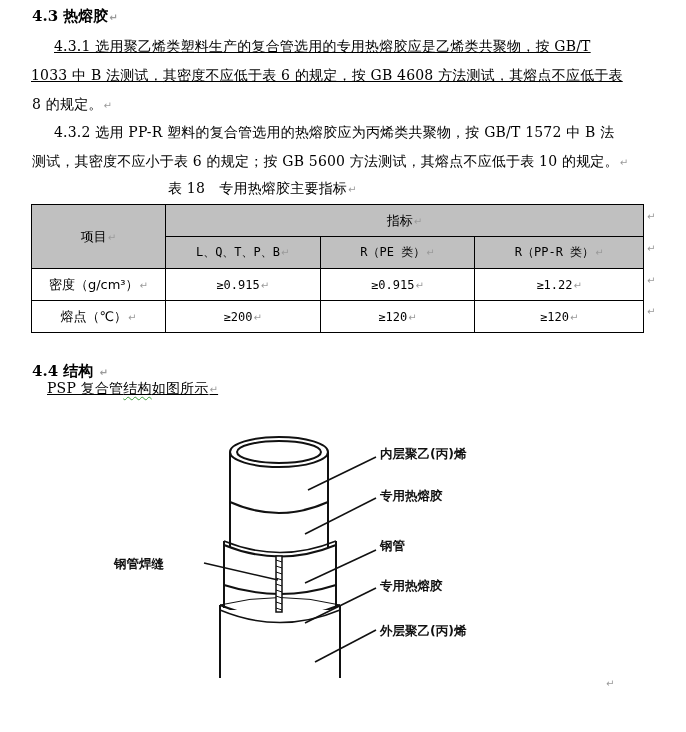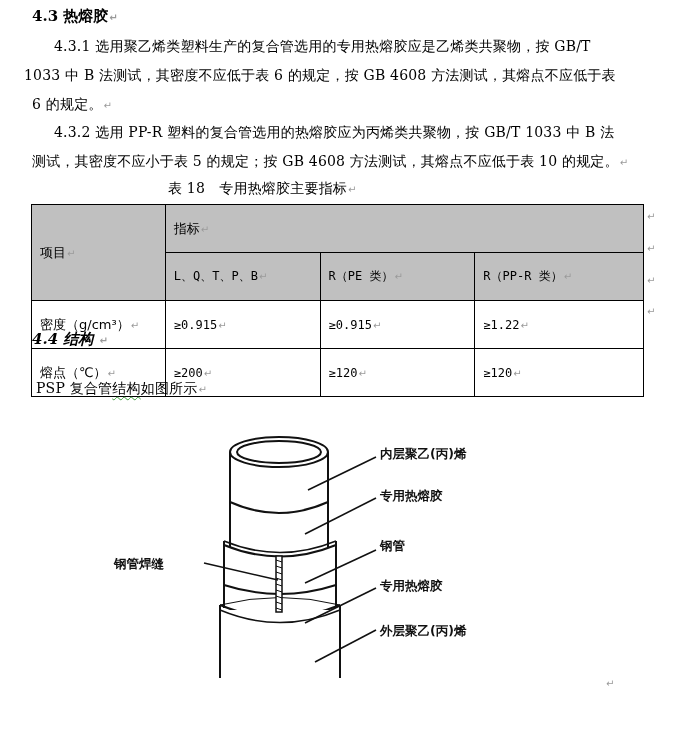--- a/index.html
+++ b/index.html
@@ -11,44 +11,44 @@
     .abs { position: absolute; white-space: nowrap; }
     .pm { color: #9a9a9a; font-size: 10px; font-family: "DejaVu Sans", sans-serif; margin-left: 1px; }
     .h { font-weight: bold; font-size: 15px; }
     .p { font-size: 14px; letter-spacing: 0.2px; }
     table.spec {
       position: absolute; left: 31px; top: 204px;
       width: 613px; border-collapse: collapse;
       font-size: 12px; font-family: "DejaVu Sans Mono", "Liberation Mono", monospace;
     }
     table.spec td {
-      border: 1px solid #000; text-align: left; padding: 8px; height: 31px;
+      border: 1px solid #000; text-align: center; padding: 0; height: 31px;
     }
     table.spec td.hd { background: #c0c0c0; }
     table.spec td.cn { font-family: "DejaVu Sans", sans-serif; font-size: 13px; }
     .rowmark { position: absolute; left: 647px; color: #9a9a9a; font-size: 10px; font-family: "DejaVu Sans", sans-serif; }
     .squiggle { text-decoration: underline wavy #3a9a3a; text-decoration-thickness: 1px; text-underline-offset: 3px; }
     .diag-label { font-family: "DejaVu Sans", sans-serif; font-weight: bold; font-size: 12.5px; fill: #111; }
   </style>
 </head>
 <body>
 
 <div class="abs h" style="left:32px; top:7px;">
   <span>4.3 热熔胶</span><span class="pm">↵</span>
 </div>
 
-<div class="abs p" style="left:54px; top:38px;">4.3.1 选用聚乙烯类塑料生产的复合管选用的专用热熔胶应是乙烯类共聚物，按 GB/T</div>
-<div class="abs p" style="left:24px; top:67px;">1033 中 B 法测试，其密度不应低于表 6 的规定，按 GB 4608 方法测试，其熔点不应低于表</div>
+<div class="abs p" style="left:54px; top:38px;text-decoration:underline;">4.3.1 选用聚乙烯类塑料生产的复合管选用的专用热熔胶应是乙烯类共聚物，按 GB/T</div>
+<div class="abs p" style="left:31px; top:67px;text-decoration:underline;">1033 中 B 法测试，其密度不应低于表 6 的规定，按 GB 4608 方法测试，其熔点不应低于表</div>
 <div class="abs p" style="left:32px; top:96px;">
-  <span>6 的规定。</span><span class="pm">↵</span>
+  <span>8 的规定。</span><span class="pm">↵</span>
 </div>
 
-<div class="abs p" style="left:54px; top:124px;">4.3.2 选用 PP-R 塑料的复合管选用的热熔胶应为丙烯类共聚物，按 GB/T 1033 中 B 法</div>
+<div class="abs p" style="left:54px; top:124px;">4.3.2 选用 PP-R 塑料的复合管选用的热熔胶应为丙烯类共聚物，按 GB/T 1572 中 B 法</div>
 <div class="abs p" style="left:32px; top:153px;">
-  <span>测试，其密度不应小于表 5 的规定；按 GB 4608 方法测试，其熔点不应低于表 10 的规定。</span><span class="pm">↵</span>
+  <span>测试，其密度不应小于表 6 的规定；按 GB 5600 方法测试，其熔点不应低于表 10 的规定。</span><span class="pm">↵</span>
 </div>
 
 <div class="abs p" style="left:168px; top:180px;">
   <span>表 18　专用热熔胶主要指标</span><span class="pm">↵</span>
 </div>
 
 <table class="spec">
   <colgroup>
     <col style="width:134px">
       <col style="width:155px">
@@ -77,24 +77,24 @@
     <td><span>≥120</span><span class="pm">↵</span></td>
     <td><span>≥120</span><span class="pm">↵</span></td>
   </tr>
 </tbody>
   </table>
 <span class="rowmark" style="top:211px;">↵</span>
 <span class="rowmark" style="top:243px;">↵</span>
 <span class="rowmark" style="top:275px;">↵</span>
 <span class="rowmark" style="top:306px;">↵</span>
 
-<div class="abs h" style="left:32px; top:330px;font-style:italic;">
+<div class="abs h" style="left:32px; top:362px;">
   <span>4.4 结构</span> <span class="pm">↵</span>
 </div>
-<div class="abs p" style="left:36px; top:380px;">
+<div class="abs p" style="left:47px; top:380px;text-decoration:underline;">
   <span>PSP 复合管</span><span class="squiggle">结构</span><span>如图所示</span><span class="pm">↵</span>
 </div>
 
 <svg class="abs" style="left:100px; top:420px;" width="460" height="260" viewBox="0 0 460 260">
   <g fill="#fff" stroke="#111" stroke-width="2">
 
     <path d="M120 185 L120 258 M240 185 L240 258"></path>
     <path d="M120 185 Q180 210 240 185"></path>
     <path d="M120 190 Q180 215 240 190" stroke-width="1.5"></path>
     <path d="M120 185 Q180 170 240 185" stroke-width="1"></path>

